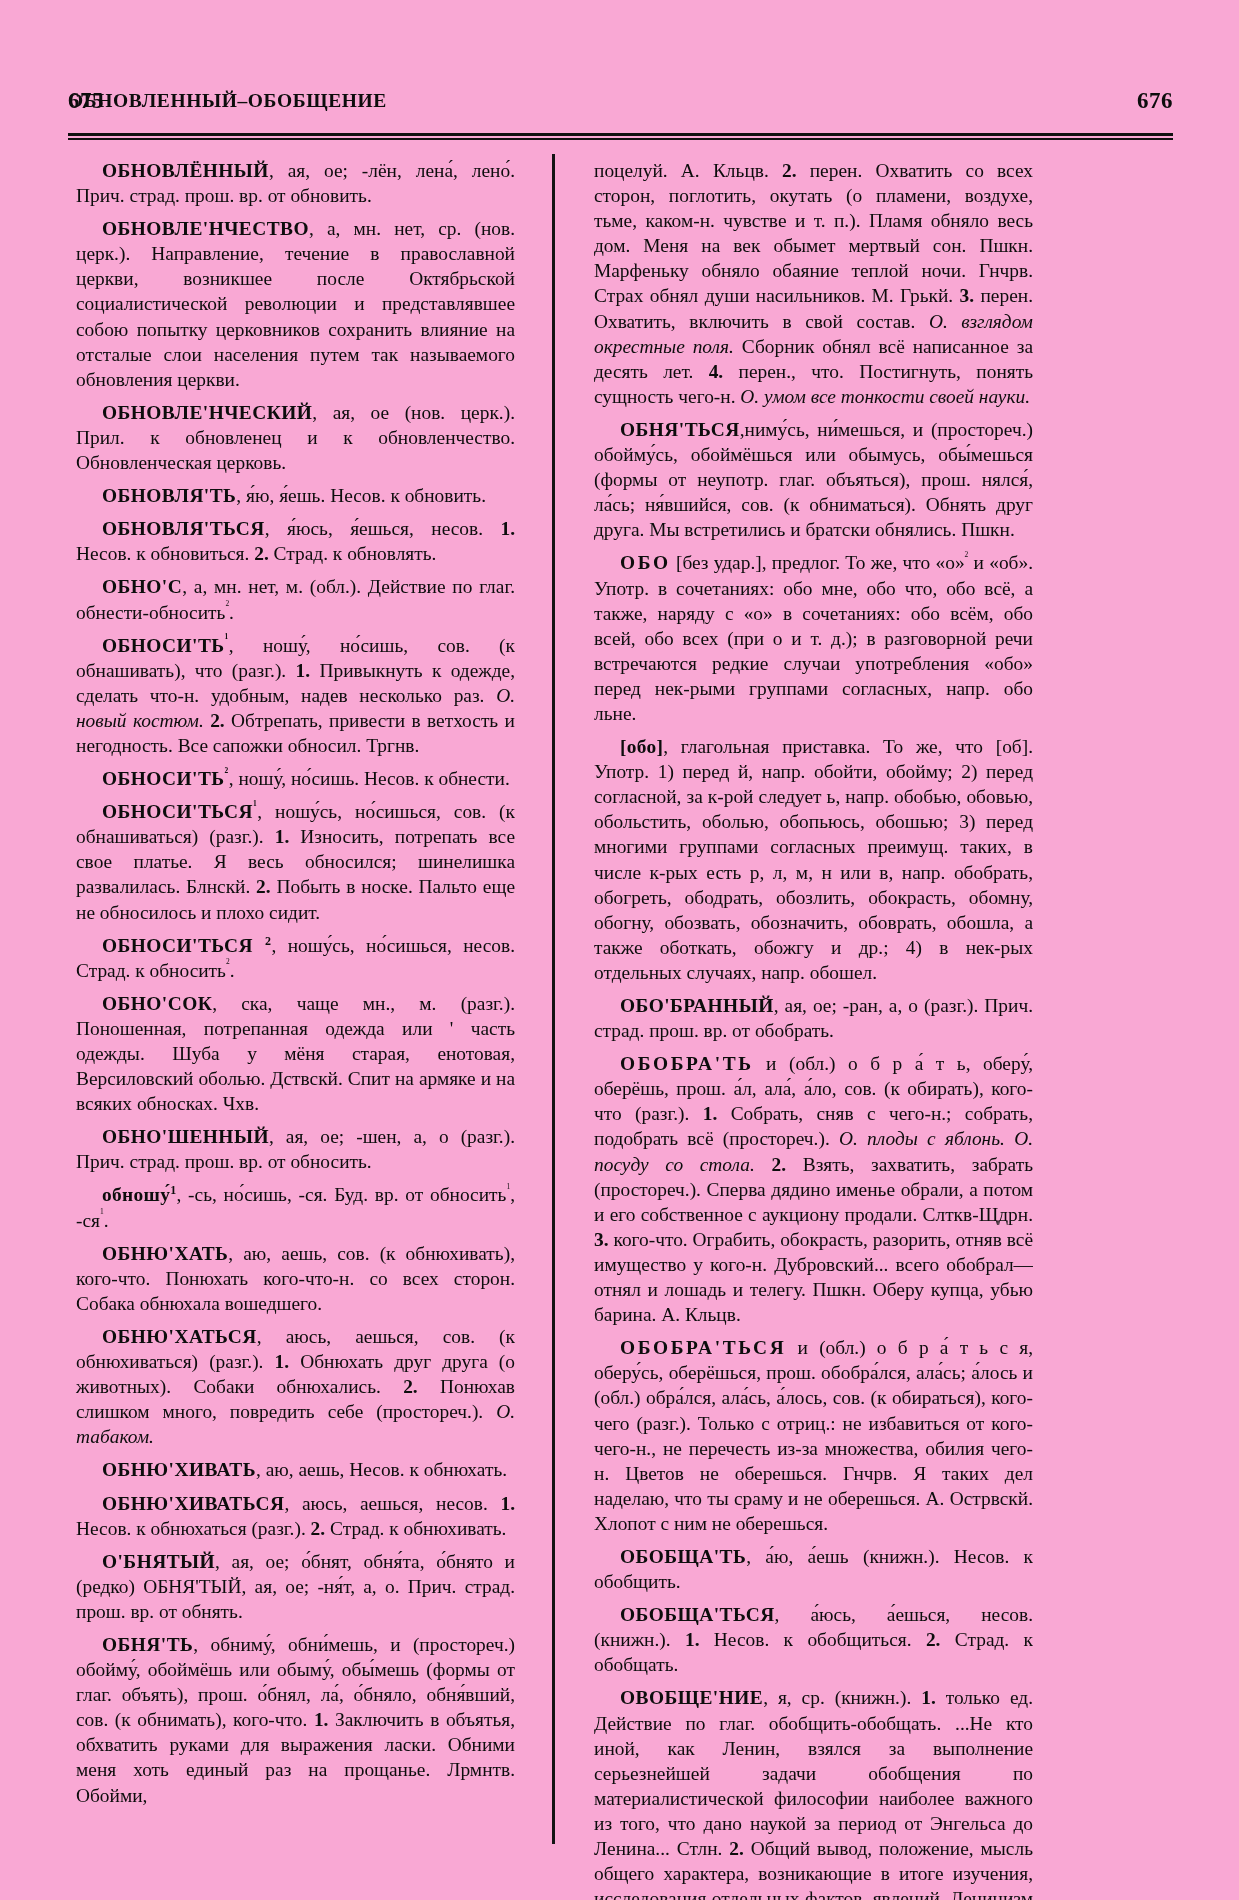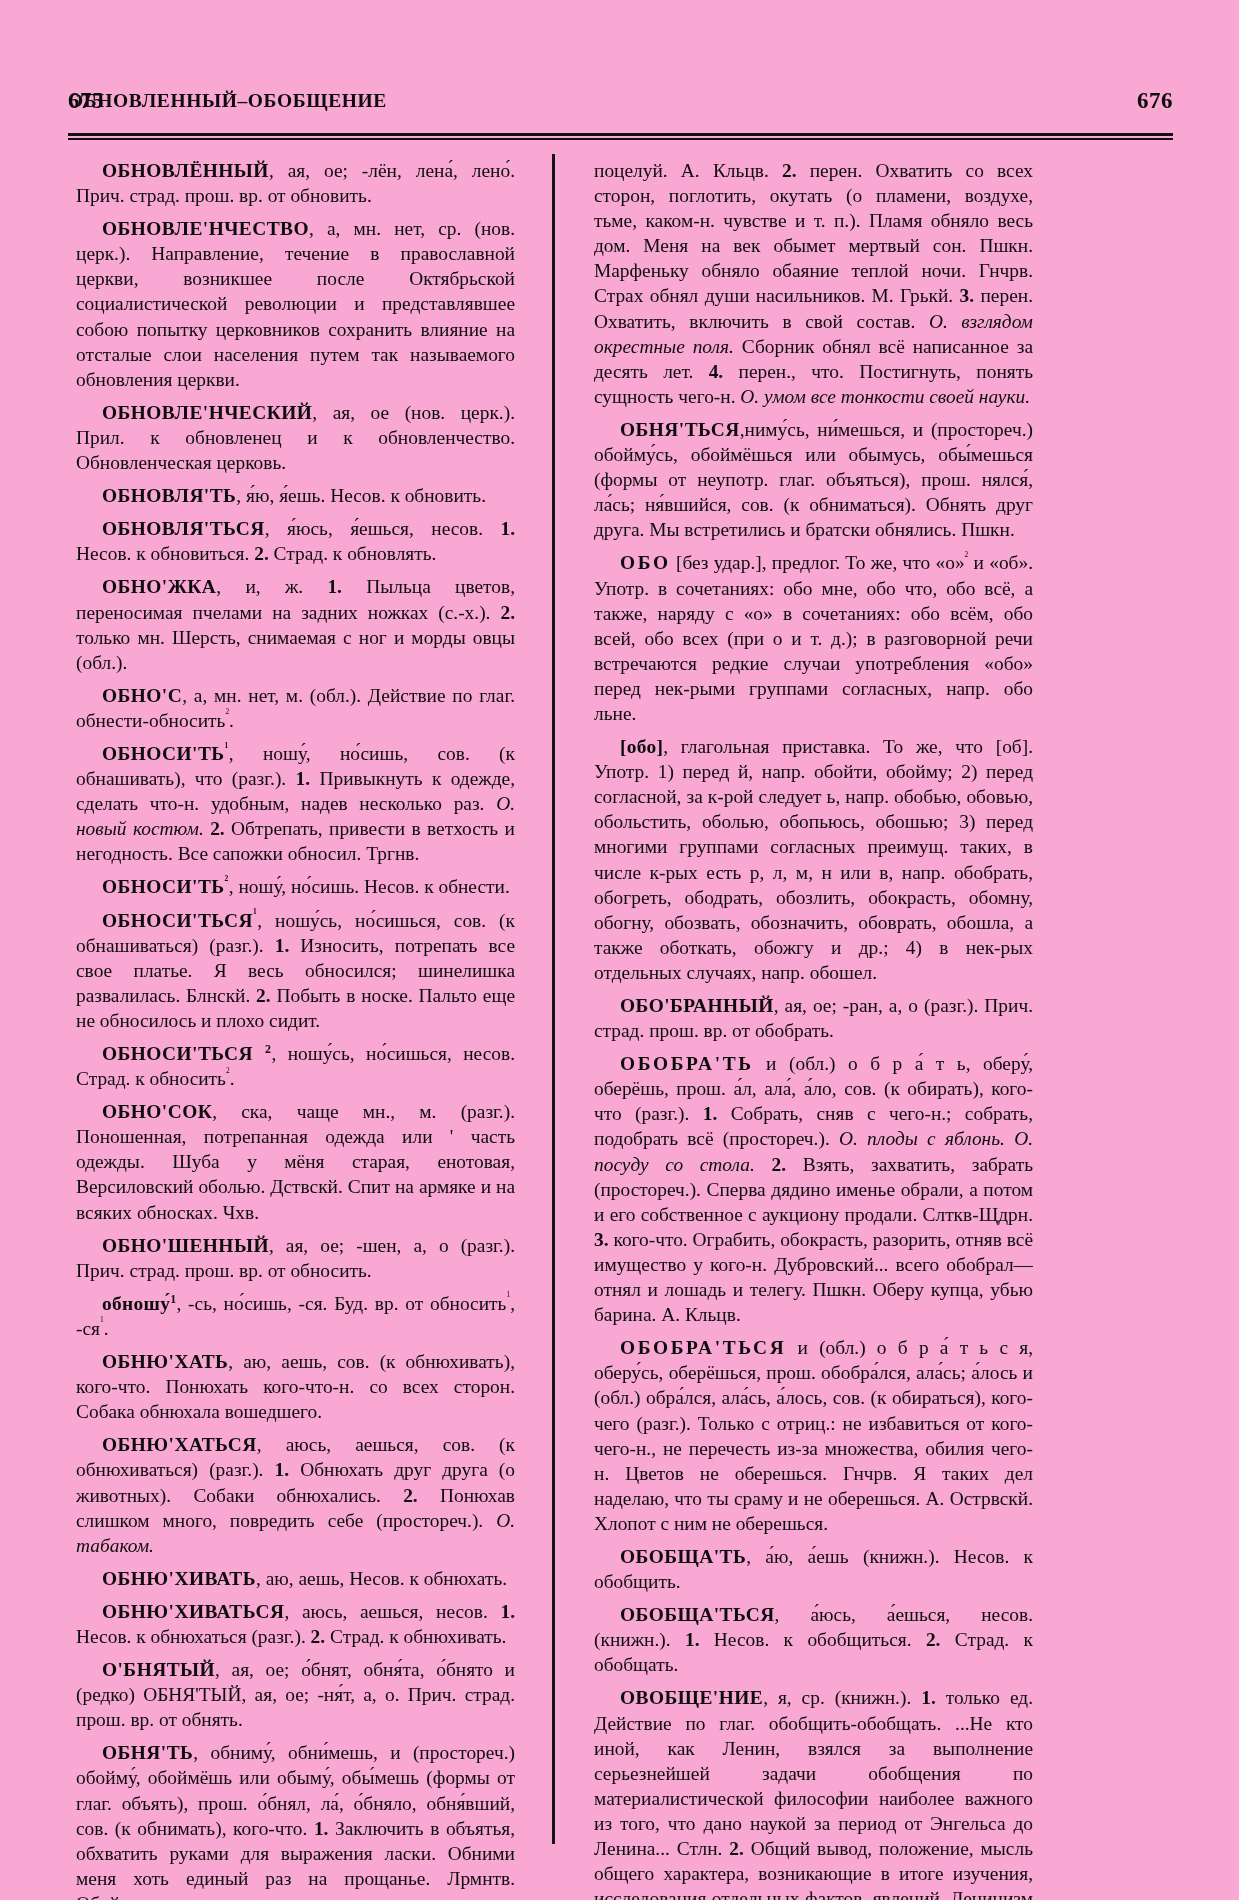--- a/index.html
+++ b/index.html
@@ -135,21 +135,20 @@
   </div>
 
   <div class="columns">
     <div class="divider"></div>
     <div class="col col-left" id="col-left">
         <p class="entry"><span class="hw">ОБНОВЛЁННЫЙ</span><span>, ая, ое; -лён, лена́, лено́. Прич. страд. прош. вр. от обновить.</span></p>
         <p class="entry"><span class="hw">ОБНОВЛЕ'НЧЕСТВО</span><span>, а, мн. нет, ср. (нов. церк.). Направление, течение в православной церкви, возникшее после Октябрьской социалистической революции и представлявшее собою попытку церковников сохранить влияние на отсталые слои населения путем так называемого обновления церкви.</span></p>
         <p class="entry"><span class="hw">ОБНОВЛЕ'НЧЕСКИЙ</span><span>, ая, ое (нов. церк.). Прил. к обновленец и к обновленчество. Обновленческая церковь.</span></p>
         <p class="entry"><span class="hw">ОБНОВЛЯ'ТЬ</span><span>, я́ю, я́ешь. Несов. к обновить.</span></p>
         <p class="entry"><span class="hw">ОБНОВЛЯ'ТЬСЯ</span><span>, я́юсь, я́ешься, несов. <b>1.</b> Несов. к обновиться. <b>2.</b> Страд. к обновлять.</span></p>
-        <p class="entry"><span class="hw">ОБНО'ЖКА</span><span>, и, ж. <b>1.</b> Пыльца цветов, переносимая пчелами на задних ножках (с.-х.). <b>2.</b> только мн. Шерсть, снимаемая с ног и морды овцы (обл.).</span></p>
         <p class="entry"><span class="hw">ОБНО'С</span><span>, а, мн. нет, м. (обл.). Действие по глаг. обнести-обносить<sup><sup>2</sup></sup>.</span></p>
         <p class="entry"><span class="hw">ОБНОСИ'ТЬ<sup><sup>1</sup></sup></span><span>, ношу́, но́сишь, сов. (к обнашивать), что (разг.). <b>1.</b> Привыкнуть к одежде, сделать что-н. удобным, надев несколько раз. <i>О. новый костюм.</i> <b>2.</b> Обтрепать, привести в ветхость и негодность. Все сапожки обносил. Тргнв.</span></p>
         <p class="entry"><span class="hw">ОБНОСИ'ТЬ<sup><sup>2</sup></sup></span><span>, ношу́, но́сишь. Несов. к обнести.</span></p>
         <p class="entry"><span class="hw">ОБНОСИ'ТЬСЯ<sup><sup>1</sup></sup></span><span>, ношу́сь, но́сишься, сов. (к обнашиваться) (разг.). <b>1.</b> Износить, потрепать все свое платье. Я весь обносился; шинелишка развалилась. Блнскй. <b>2.</b> Побыть в носке. Пальто еще не обносилось и плохо сидит.</span></p>
         <p class="entry"><span class="hw">ОБНОСИ'ТЬСЯ <sup>2</sup></span><span>, ношу́сь, но́сишься, несов. Страд. к обносить<sup><sup>2</sup></sup>.</span></p>
         <p class="entry"><span class="hw">ОБНО'СОК</span><span>, ска, чаще мн., м. (разг.). Поношенная, потрепанная одежда или ' часть одежды. Шуба у мёня старая, енотовая, Версиловский оболью. Дствскй. Спит на армяке и на всяких обносках. Чхв.</span></p>
         <p class="entry"><span class="hw">ОБНО'ШЕННЫЙ</span><span>, ая, ое; -шен, а, о (разг.). Прич. страд. прош. вр. от обносить.</span></p>
         <p class="entry"><span class="hw-lc">обношу́<sup>1</sup></span><span>, -сь, но́сишь, -ся. Буд. вр. от обносить<sup><sup>1</sup></sup>, -ся<sup><sup>1</sup></sup>.</span></p>
         <p class="entry"><span class="hw">ОБНЮ'ХАТЬ</span><span>, аю, аешь, сов. (к обнюхивать), кого-что. Понюхать кого-что-н. со всех сторон. Собака обнюхала вошедшего.</span></p>
         <p class="entry"><span class="hw">ОБНЮ'ХАТЬСЯ</span><span>, аюсь, аешься, сов. (к обнюхиваться) (разг.). <b>1.</b> Обнюхать друг друга (о животных). Собаки обнюхались. <b>2.</b> Понюхав слишком много, повредить себе (простореч.). <i>О. табаком.</i></span></p>

